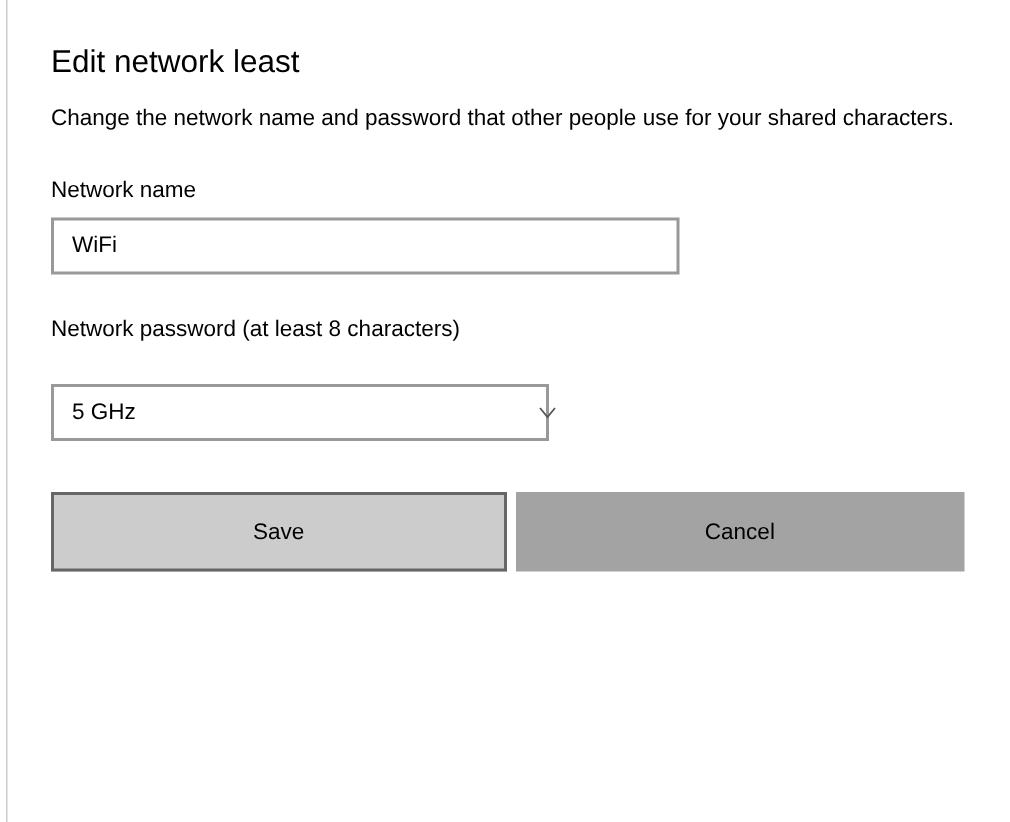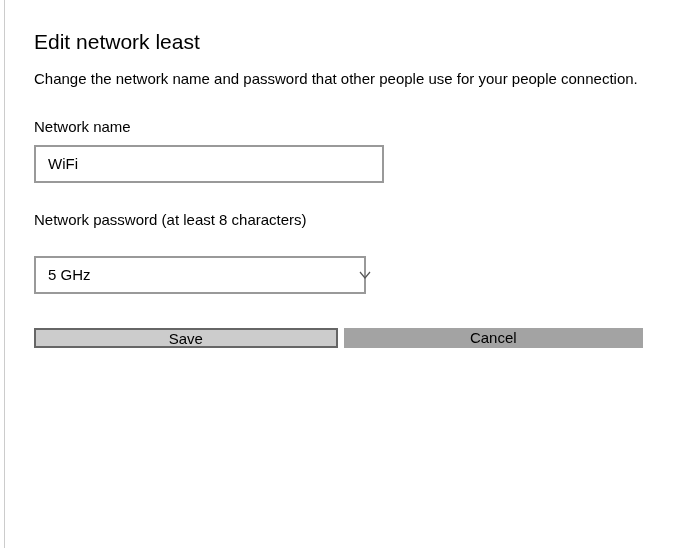--- a/index.html
+++ b/index.html
@@ -39,21 +39,21 @@
     .field-group {
       margin-bottom: 28px;
     }
     .field-label {
       font-size: 15px;
       color: #000000;
       margin-bottom: 10px;
       display: block;
     }
     .text-input {
-      width: 350px;
+      width: 419px;
       height: 38px;
       border: 2px solid #999999;
       padding: 0 12px;
       font-size: 15px;
       font-family: inherit;
       background: #ffffff;
       color: #000000;
       outline: none;
     }
     .select-wrapper {
@@ -88,21 +88,21 @@
       height: 14px;
       display: block;
     }
     .button-row {
       display: flex;
       gap: 6px;
       margin-top: 34px;
     }
     .btn {
       flex: 1;
-      height: 20px;
+      height: 53px;
       border: none;
       font-size: 15px;
       font-family: inherit;
       cursor: pointer;
       color: #000000;
     }
     .btn-primary {
       background: #cccccc;
       border: 2px solid #666666;
     }
@@ -110,21 +110,21 @@
       background: #a3a3a3;
     }
   </style>
 </head>
 <body>
 
 <div class="left-border"></div>
 
 <h1 class="title">Edit network least</h1>
 
-<p class="description">Change the network name and password that other people use for your people connection.</p>
+<p class="description">Change the network name and password that other people use for your shared characters.</p>
 
 <div class="field-group">
   <label class="field-label">Network name</label>
   <input type="text" class="text-input" value="WiFi" style="">
 </div>
 
 <div class="field-group">
   <label class="field-label">Network password (at least 8 characters)</label>
 </div>
 

